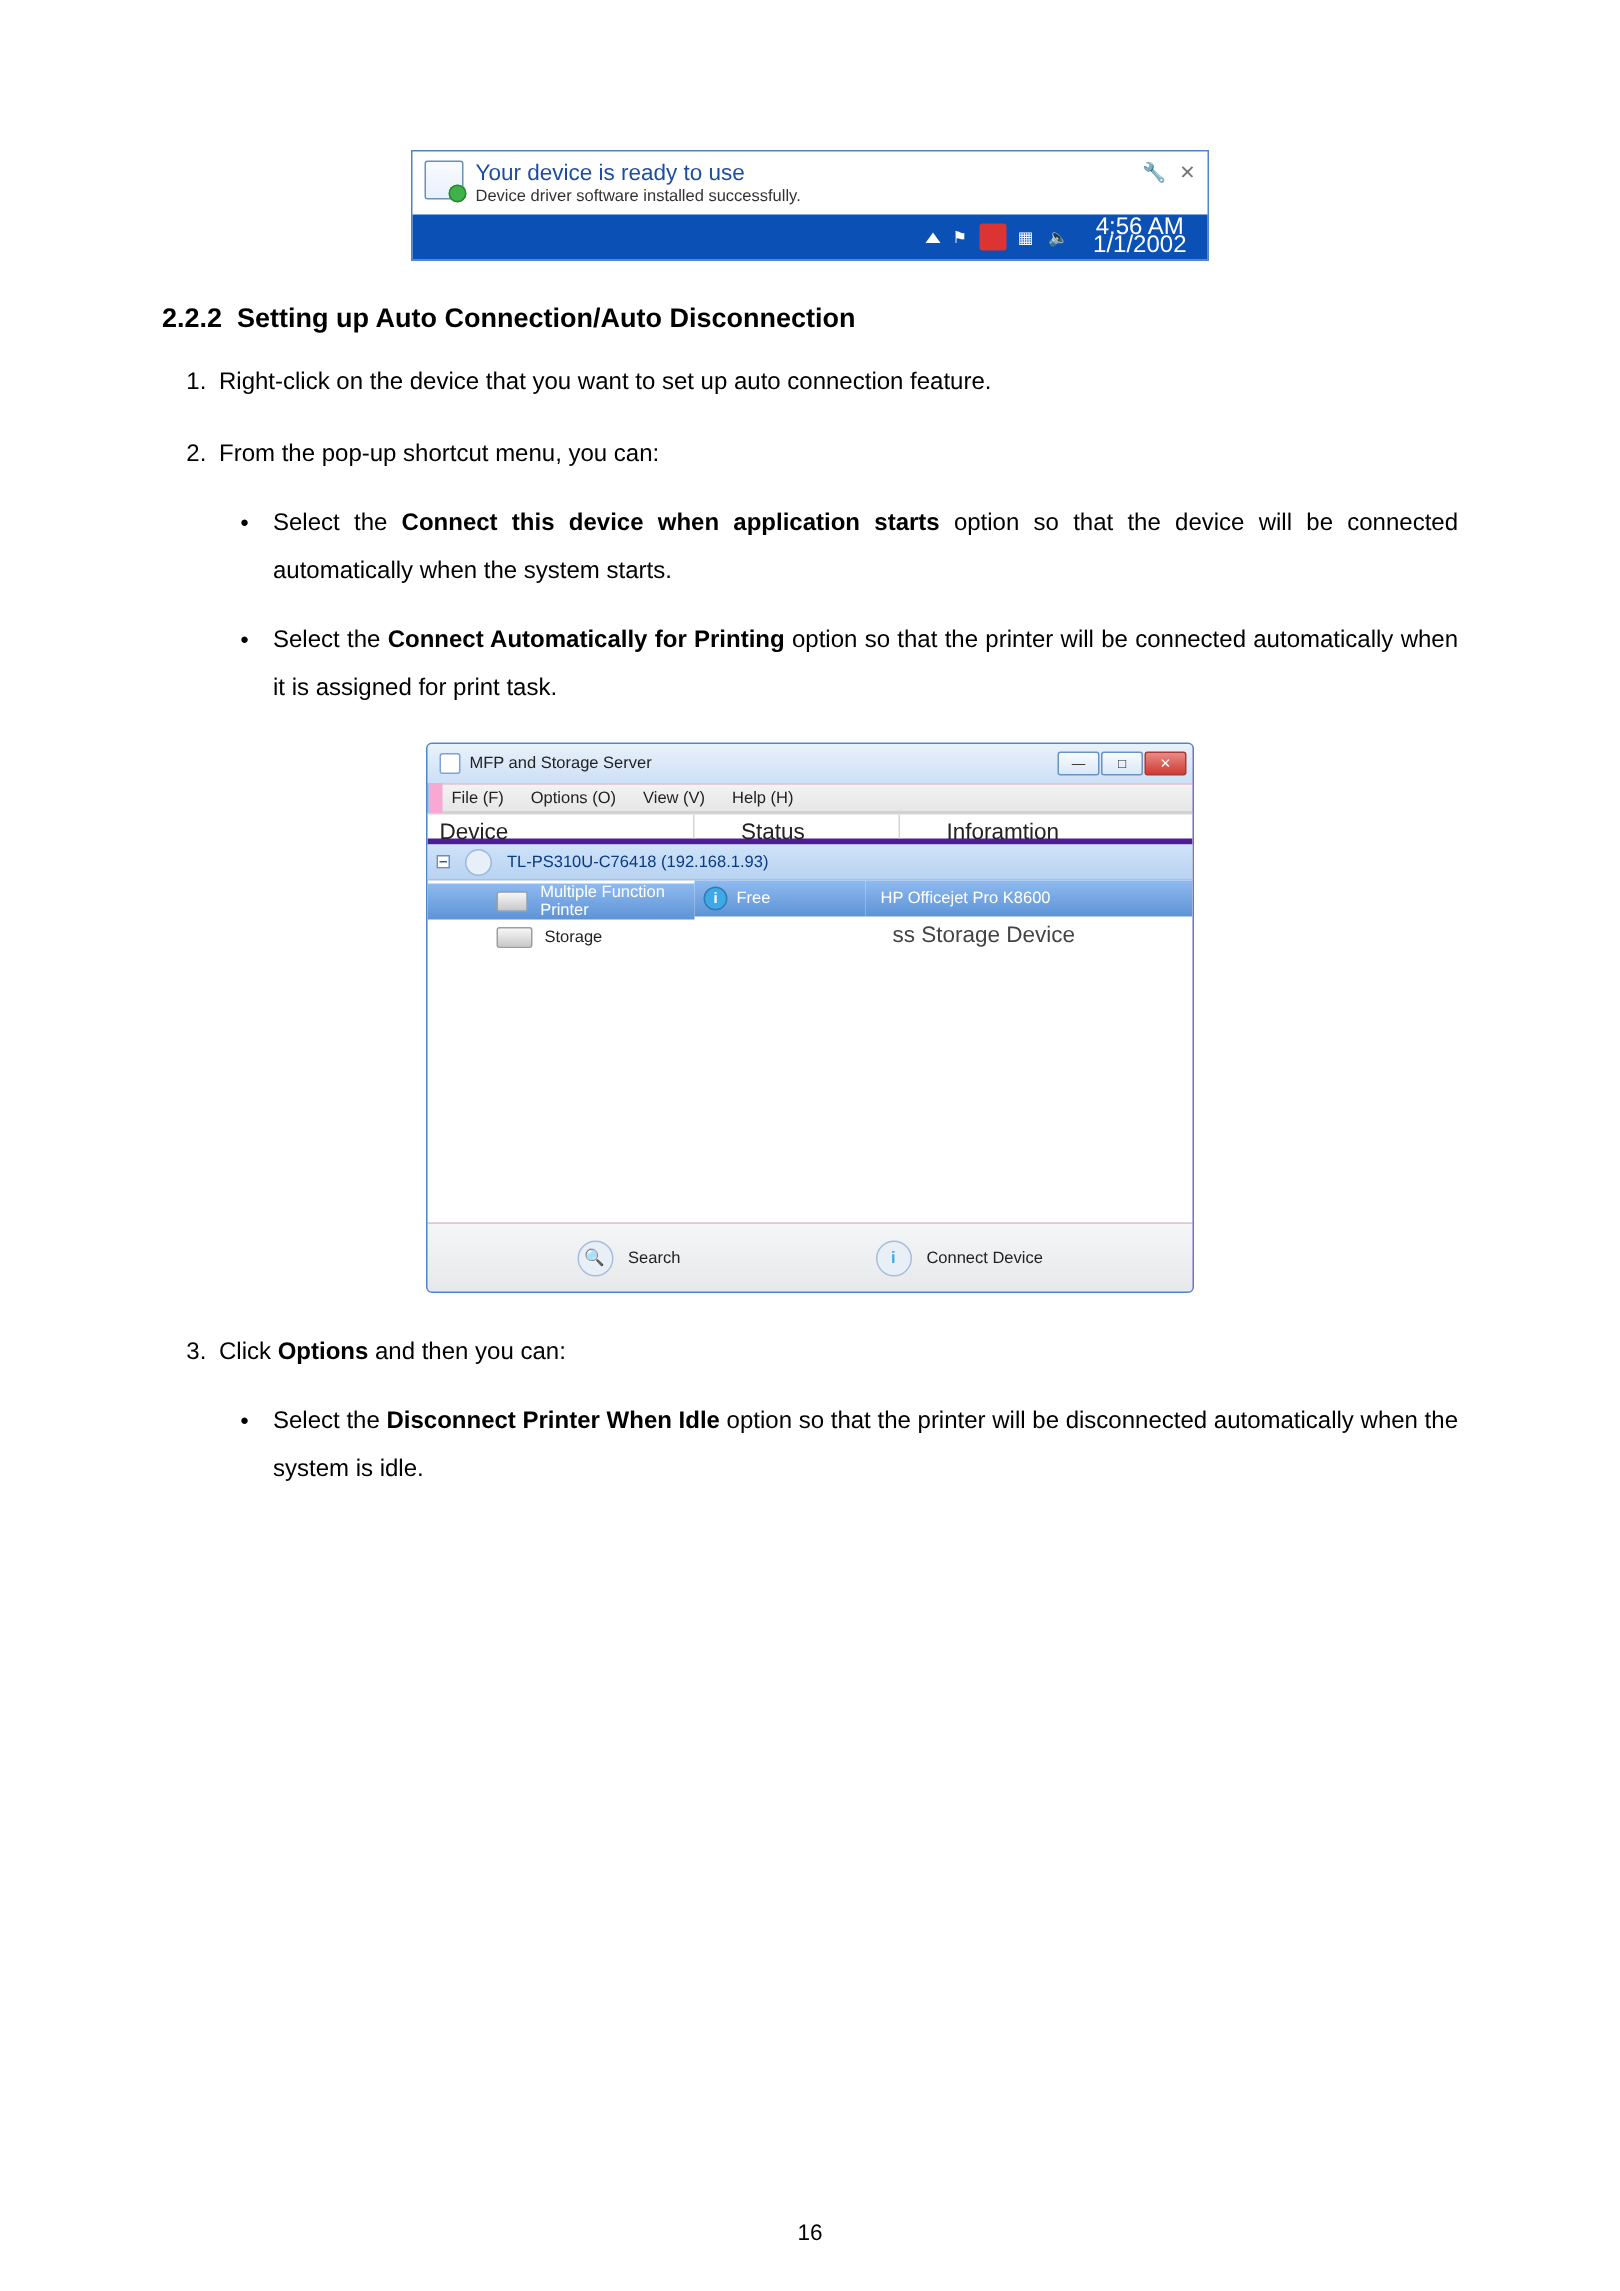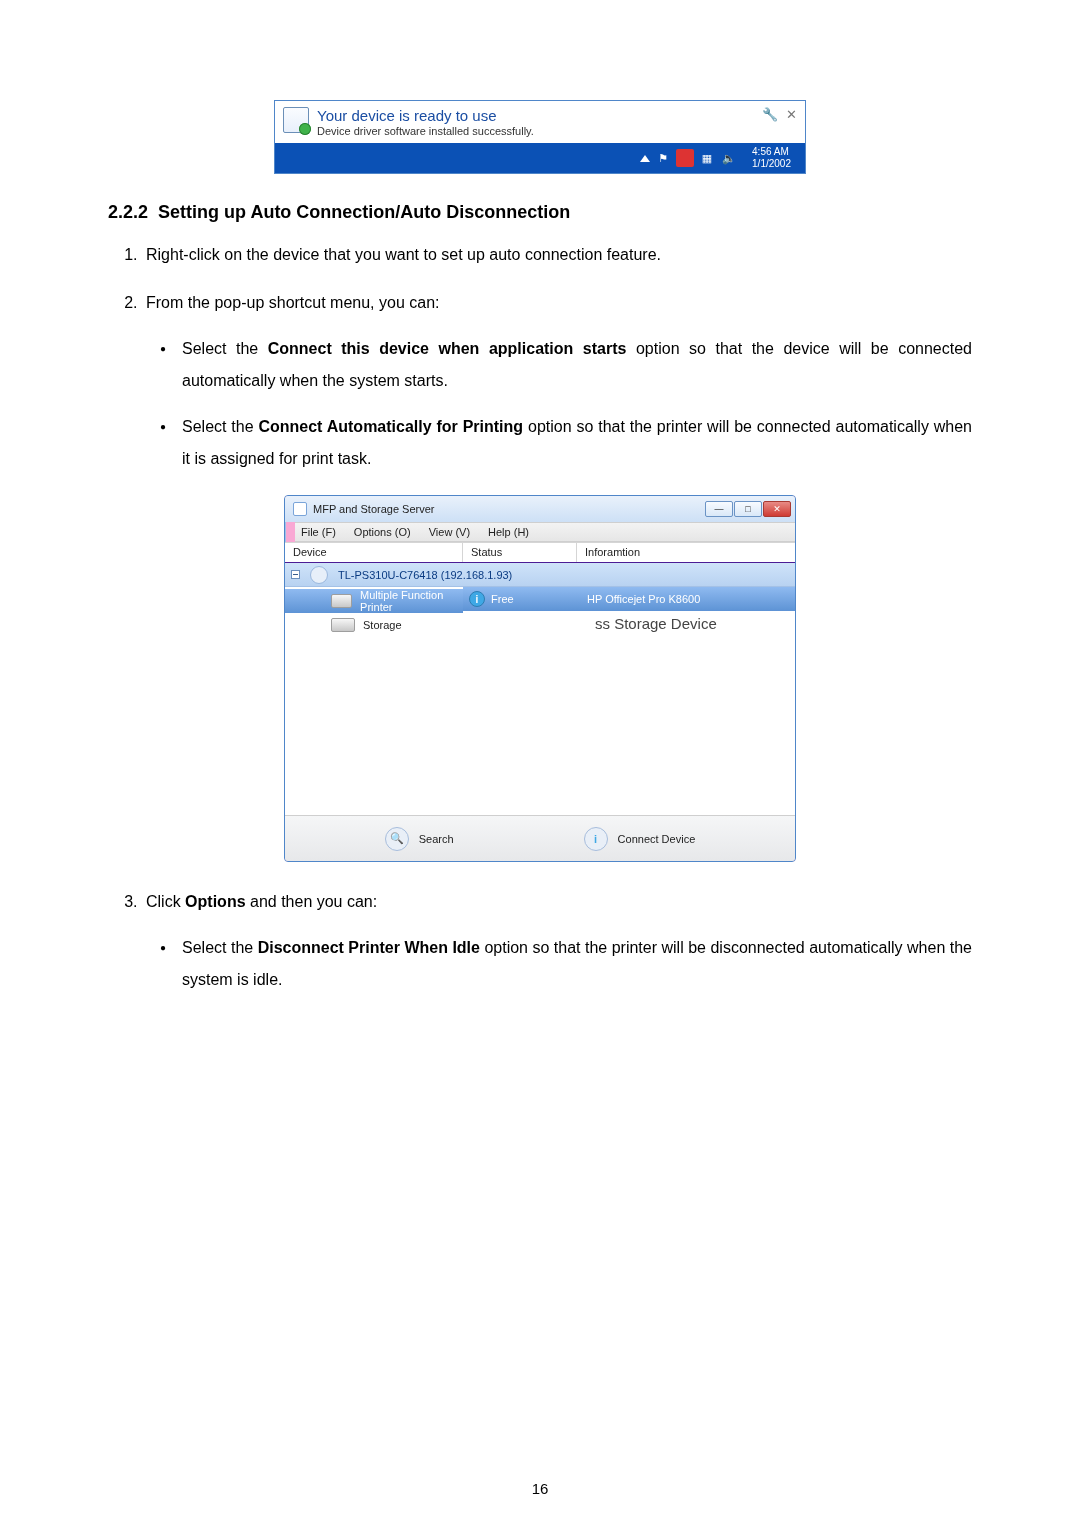--- a/index.html
+++ b/index.html
@@ -13,21 +13,21 @@
   .notif-icon { width:26px; height:26px; border:1px solid #6b8fb7; border-radius:2px; background:linear-gradient(#fafcff,#e8f0fb); position:relative;}
   .notif-icon::after{ content:""; position:absolute; right:-3px; bottom:-3px; width:12px;height:12px;border-radius:50%; background:#3fb24a; box-shadow:0 0 0 1px #2a8233 inset;}
   .notif-text { font-family:"Segoe UI",Arial,sans-serif; font-size:15px; color:#1b4ea3; line-height:18px;}
   .notif-sub { font-size:11px; color:#333;}
   .notif-topicons{ margin-left:auto; display:flex; gap:8px; align-items:center; font-size:13px;color:#777;}
   .notif-close{ cursor:default;}
   .notif-task { height:30px; background:#0b51b5; display:flex; align-items:center; padding:0 8px; gap:4px;}
   .tray-chevron{ width:0;height:0;border-left:5px solid transparent;border-right:5px solid transparent;border-bottom:7px solid #fff; margin-left:auto;}
   .tray-icon{ width:18px;height:18px;display:flex;align-items:center;justify-content:center;color:#fff;font-size:11px;}
   .tray-flag{background:#d33;border-radius:2px;}
-  .tray-time{ color:#fff; font-size:10px; text-align:left; line-height:12px; padding:0 6px 0 10px;}
+  .tray-time{ color:#fff; font-size:16px; text-align:center; line-height:12px; padding:0 6px 0 10px;}
 
   
   h3.section-heading { font-size:18px; font-weight:bold; margin:28px 0 10px 0;}
   .doc-body { font-size:16px; line-height:32px;}
   .doc-body ol { list-style-position: outside; padding-left: 34px;}
   .doc-body ol > li { margin-top:16px; padding-left:4px;}
   .doc-body ul { list-style:none; padding-left:36px;}
   .doc-body ul > li { margin-top:14px; position:relative;}
   .doc-body ul > li::before { content:"\25CF"; position:absolute; left:-22px; top:0; font-size:10px; line-height:32px;}
   .doc-body b { font-weight:bold;}
@@ -36,21 +36,21 @@
   
   .app-window { width:512px; border:1px solid #4f86c9; border-radius:4px; overflow:hidden; background:#f9a8d4; box-shadow:0 0 0 1px #9ec2e9 inset; font-family:"Segoe UI",Tahoma,Arial,sans-serif; font-size:11px; color:#222;}
   .app-titlebar { height:26px; background:linear-gradient(#e9f1fb,#cde0f6); display:flex; align-items:center; padding:0 4px 0 8px;}
   .app-title { font-size:11px;}
   .app-title-icon{width:14px;height:14px;margin-right:6px;border:1px solid #7aa4d9;border-radius:2px;background:#fff;}
   .win-btns{margin-left:auto; display:flex; gap:1px;}
   .win-btn{width:28px;height:16px;border:1px solid #6a93c5;border-radius:2px;background:linear-gradient(#f8fbff,#d9e8f8);display:flex;align-items:center;justify-content:center;font-size:9px;}
   .win-btn.close{background:linear-gradient(#e88b86,#cf3b33);color:#fff;border-color:#a83a33;}
   .app-menubar{height:20px;background:linear-gradient(#f3f3f3,#e6e6e6);border-top:1px solid #cfcfcf;border-bottom:1px solid #cfcfcf;display:flex;align-items:center;padding:0 6px;gap:18px;font-size:11px;margin-left:10px;}
   .app-content{background:#fff;border-top:1px solid #d5d5d5;}
-  .cols{display:flex;height:20px;border-bottom:1px solid #4c1d95;font-size:11px;}
+  .cols{display:flex;height:20px;border-bottom:4px solid #4c1d95;font-size:15px;gap:23px;}
   .col{padding:3px 8px;border-right:1px solid #d5d5d5;}
   .col.device{width:178px;} .col.status{width:114px;} .col.info{flex:1;border-right:none;}
   .tree-row{height:24px;display:flex;align-items:center;padding-left:6px;background:linear-gradient(#cfe3f9,#b8d2f1);border-bottom:1px solid #a4c1e6;}
   .tree-toggle{width:9px;height:9px;border:1px solid #6b8fbd;background:#fff;margin-right:10px;position:relative;}
   .tree-toggle::before{content:"";position:absolute;left:1px;right:1px;top:3px;height:1px;background:#3a5e8e;}
   .tree-icon{width:18px;height:18px;border-radius:50%;background:#e7eff9;border:1px solid #9bb8dd;margin-right:10px;}
   .tree-label{font-size:11px;color:#0a3b82;font-weight:500;}
   .device-area{display:flex;min-height:228px;}
   .device-tree{width:178px;padding-top:2px;}
   .tree-item{display:flex;align-items:center;height:24px;padding-left:46px;}

